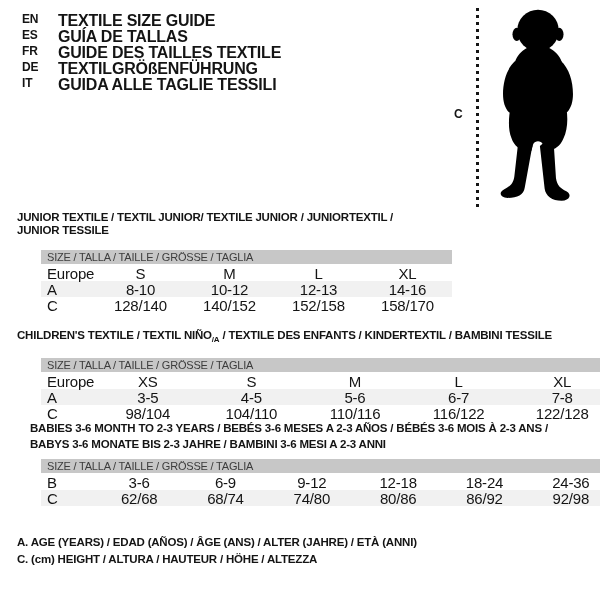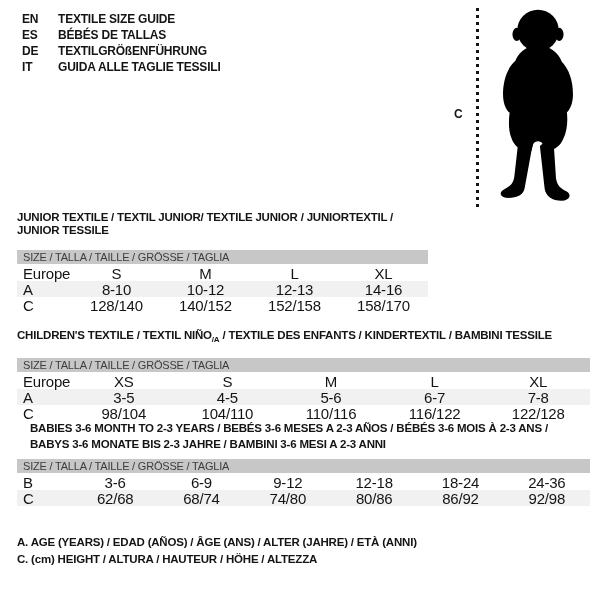--- a/index.html
+++ b/index.html
@@ -10,42 +10,42 @@
     font-family:"Liberation Sans", sans-serif;
     color:var(--text,#141414);
     overflow:hidden;
     letter-spacing:-0.2px;
   }
 
   
   .lang-block { position:absolute; left:22px; top:12px; }
   .lang-row { display:flex; height:16px; align-items:flex-start; }
   .lang-code { width:36px; font-weight:bold; font-size:12px; }
-  .lang-title { font-weight:bold; font-size:12px; }
+  .lang-title { font-weight:bold; font-size:16px; }
 
   
   .figure-area { position:absolute; left:450px; top:4px; width:145px; height:212px; }
   .dash-line {
     position:absolute; left:26px; top:4px; width:3px; height:203px;
     background:repeating-linear-gradient(to bottom, #151515 0 3px, transparent 3px 7px);
   }
   .fig-label { position:absolute; left:4px; top:103px; font-size:12px; font-weight:bold; }
   .baby-svg { position:absolute; left:42px; top:2px; width:92px; height:208px; }
   .baby-svg path, .baby-svg circle, .baby-svg ellipse { fill:#000; }
 
   
   .section { position:absolute; left:17px; }
   .s1 { top:211px; width:411px; }
   .s2 { top:329px; width:573px; }
   .s3 { top:420px; width:573px; }
   .sec-title { font-weight:bold; font-size:11.5px; line-height:13px; }
   .sec-title .subA { font-size:8px; vertical-align:sub; }
   .s3 .sec-title { line-height:16px;margin-left:13px; }
 
-  .table { margin-top:13px; width:100%; }
+  .table { margin-top:13px; width:100%;margin-left:24px; }
   .s2 .table { margin-top:12px; }
   .s3 .table { margin-top:7px; }
   .thead {
     height:14px; background:var(--header_bg,#c7c7c7); color:#3c3c3c;
     display:flex; align-items:center; padding-left:6px;
     font-size:11px; margin-bottom:1px;
   }
   .trow { display:grid; height:16px; align-items:center; font-size:15px; }
   .t1 .trow { grid-template-columns:55px repeat(4,1fr); }
   .t2 .trow { grid-template-columns:55px repeat(5,1fr); }
@@ -61,21 +61,25 @@
 </head>
 <body>
 
 <div class="lang-block">
   <div class="lang-row">
     <span class="lang-code">EN</span>
     <span class="lang-title">TEXTILE SIZE GUIDE</span>
   </div>
   <div class="lang-row">
     <span class="lang-code">ES</span>
-    <span class="lang-title">BÉBÉS DE TALLAS</span>
+    <span class="lang-title">GUÍA DE TALLAS</span>
+  </div>
+  <div class="lang-row">
+    <span class="lang-code">FR</span>
+    <span class="lang-title">GUIDE DES TAILLES TEXTILE</span>
   </div>
   <div class="lang-row">
     <span class="lang-code">DE</span>
     <span class="lang-title">TEXTILGRÖßENFÜHRUNG</span>
   </div>
   <div class="lang-row">
     <span class="lang-code">IT</span>
     <span class="lang-title">GUIDA ALLE TAGLIE TESSILI</span>
   </div>
 </div>

